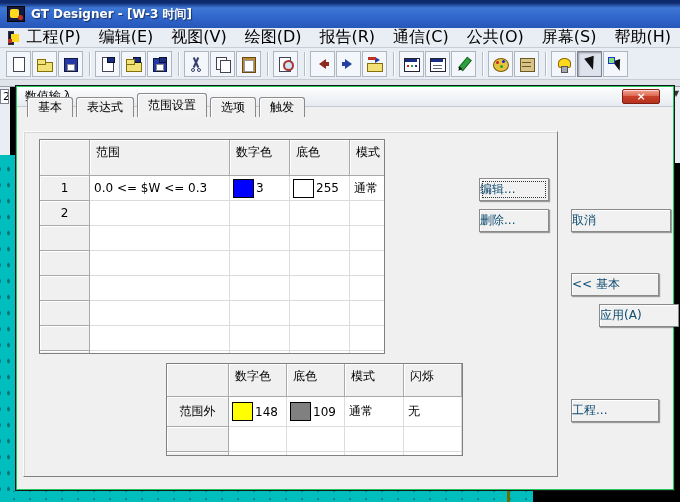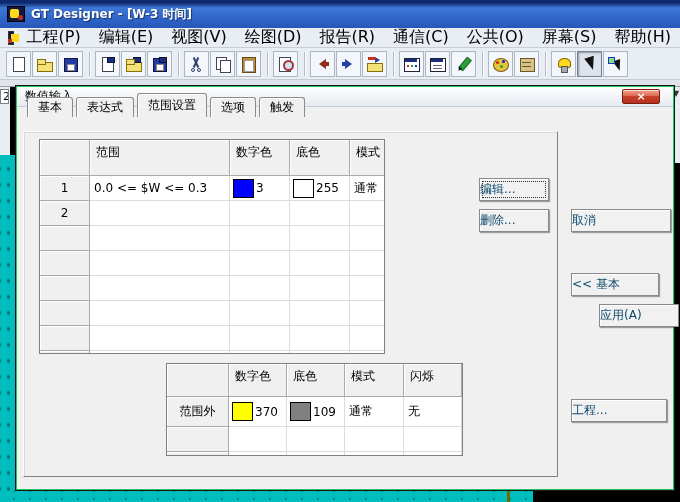--- a/index.html
+++ b/index.html
@@ -124,21 +124,21 @@
   .btn{position:absolute;height:23px;background:#F1F1F1;border:1px solid #8A8A8A;
     box-shadow:inset 1px 1px 0 #fff,1px 1px 1px rgba(0,0,0,.35);
     font-size:12px;color:#0c4a6e;text-align:left;line-height:21px;}
   .btn.focusdot{outline:1px dotted #333;outline-offset:-4px;}
   .b-edit{left:462px;top:91px;width:70px;}
   .b-del{left:462px;top:122px;width:70px;}
   .b-ok{left:554px;top:91px;width:88px;}
   .b-cancel{left:554px;top:122px;width:100px;}
   .b-basic{left:554px;top:186px;width:88px;}
   .b-apply{left:554px;top:217px;width:80px;margin-left:28px;}
-  .b-project{left:554px;top:312px;width:96px;}
+  .b-project{left:554px;top:312px;width:88px;}
 </style>
 </head>
 <body>
 
 <div id="screen">
 
   <div class="titlebar">
     <span class="appicon"></span>
     <span class="apptitle">GT Designer - [W-3 时间]</span>
   </div>
@@ -341,21 +341,21 @@
     <div class="btable">
       <div class="hc"></div>
       <div class="hc">数字色</div>
       <div class="hc">底色</div>
       <div class="hc">模式</div>
       <div class="hc">闪烁</div>
 
       <div class="rh" style="line-height:29px;">范围外</div>
       <div class="cell swcell">
         <span class="swatch" style="background: rgb(255, 255, 0);"></span>
-        <span>370</span>
+        <span>148</span>
       </div>
       <div class="cell swcell">
         <span class="swatch" style="background: rgb(128, 128, 128);"></span>
         <span>109</span>
       </div>
       <div class="cell" style="line-height:29px;">通常</div>
       <div class="cell" style="line-height:29px;">无</div>
 
       <div class="rh"></div>
       <div class="cell"></div>

